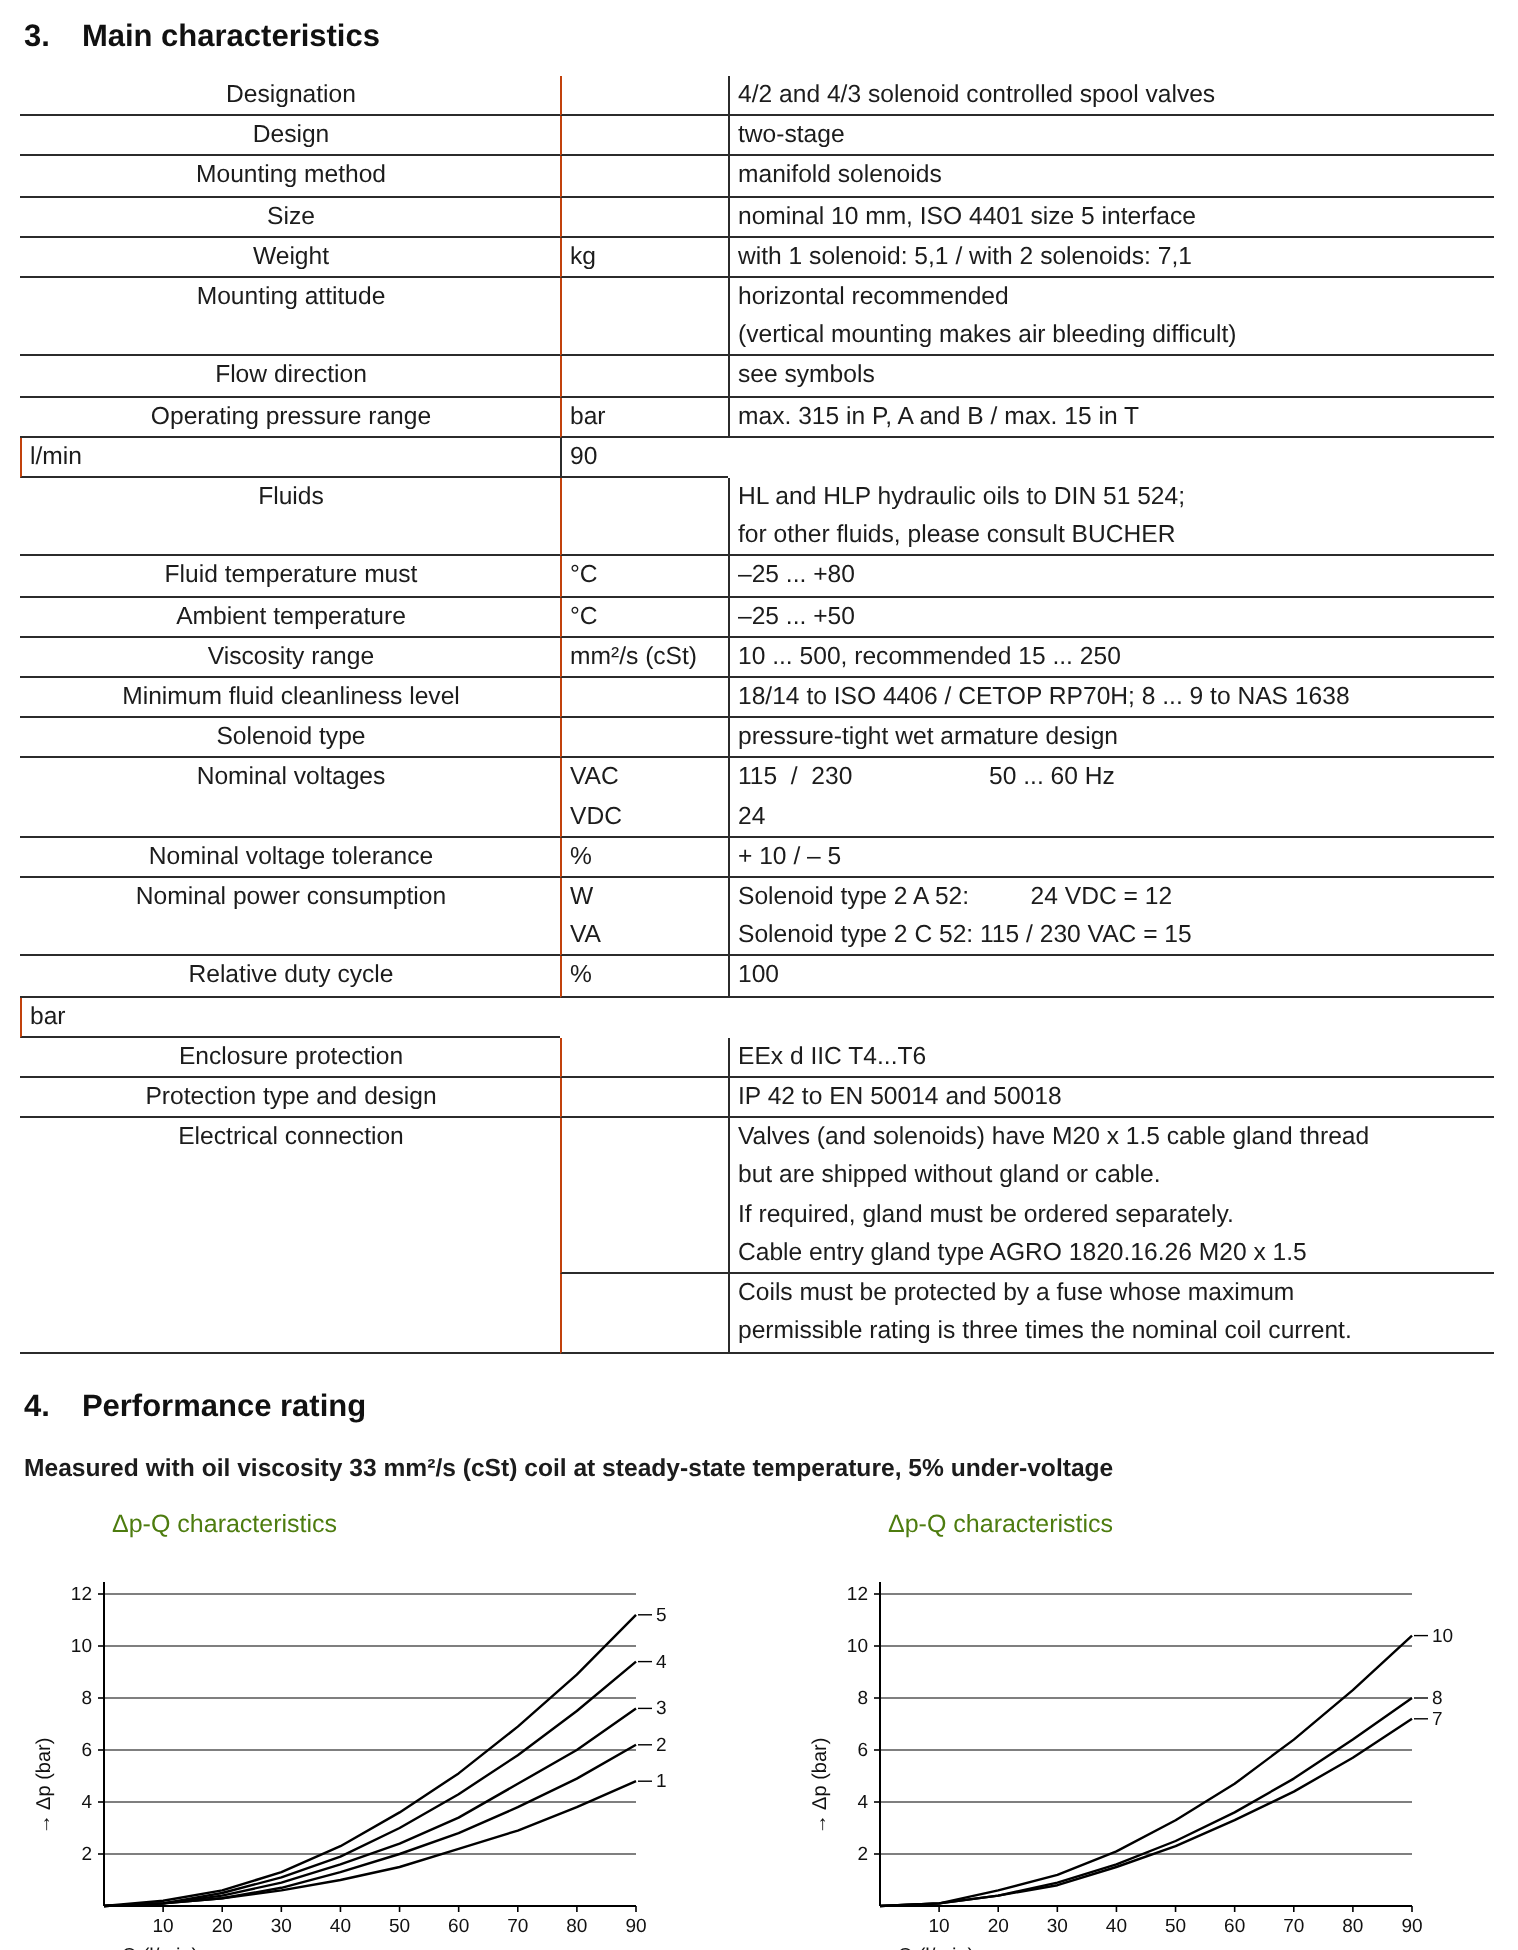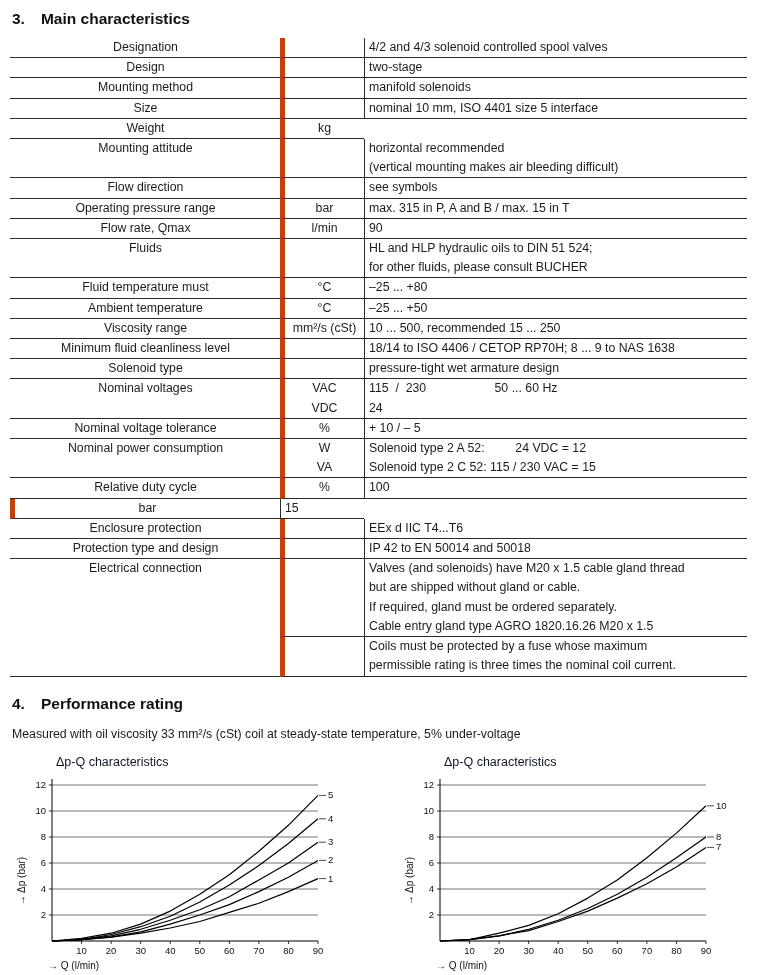--- a/index.html
+++ b/index.html
@@ -4,29 +4,29 @@
 <style>
   html,body{margin:0;padding:0;background:#ffffff;}
   body{font-family:"Liberation Sans", sans-serif; color:#1c1c1c;}
   .page{width:759px;height:975px;box-sizing:border-box;padding:6px 12px 0 10px;overflow:hidden;background:#fff;}
   h1.sec{font-size:15.5px;font-weight:bold;margin:4px 0 10px 2px;display:flex;gap:16px;color:#111;}
   
   .ctable{margin-top:10px;}
   .trow{display:grid;grid-template-columns:270px 84px 1fr;}
   .cell{border-bottom:1px solid #2b2b2b;padding:0 4px;font-size:12.3px;line-height:19.2px;}
   .c-des{padding-left:5px;text-align:center;}
-  .c-unit{border-left:5px solid #c2410c;text-align:center;}
+  .c-unit{border-left:1px solid #c2410c;text-align:left;}
   .c-val{border-left:1px solid #2b2b2b;padding-right:6px;}
   .c-val .vline{white-space:pre;}
   .nobb{border-bottom:none !important;}
   
-  .note{font-size:12.3px;margin:14px 0 4px 2px;}
+  .note{font-size:12.3px;margin:14px 0 4px 2px;font-weight:bold;}
   .charts{display:flex;gap:56px;margin-top:14px;margin-left:6px;}
   figure.chart{margin:0;padding:0;}
-  .chart-title{font-size:12.5px;margin:0 0 2px 40px;color:#0f172a;}
+  .chart-title{font-size:12.5px;margin:0 0 14px 40px;color:#4d7c0f;}
   svg text{font-family:"Liberation Sans", sans-serif;fill:#111;}
   svg .tick{font-size:9.5px;}
   svg .axl{font-size:10px;}
 </style>
 </head>
 <body>
 
 <div class="page">
 
   <h1 class="sec">
@@ -61,20 +61,23 @@
         <div class="cell c-unit"></div>
         <div class="cell c-val">
           <div class="vline">nominal 10 mm, ISO 4401 size 5 interface</div>
         </div>
       </div>
       <div class="trow">
         <div class="cell c-des">Weight</div>
         <div class="cell c-unit">
           <div>kg</div>
         </div>
+        <div class="cell c-val">
+          <div class="vline">with 1 solenoid: 5,1 / with 2 solenoids: 7,1</div>
+        </div>
       </div>
       <div class="trow">
         <div class="cell c-des">Mounting attitude</div>
         <div class="cell c-unit"></div>
         <div class="cell c-val">
           <div class="vline">horizontal recommended</div>
           <div class="vline">(vertical mounting makes air bleeding difficult)</div>
         </div>
       </div>
       <div class="trow">
@@ -87,21 +90,20 @@
       <div class="trow">
         <div class="cell c-des">Operating pressure range</div>
         <div class="cell c-unit">
           <div>bar</div>
         </div>
         <div class="cell c-val">
           <div class="vline">max. 315 in P, A and B / max. 15 in T</div>
         </div>
       </div>
       <div class="trow">
-        <div class="cell c-des">Flow rate, Qmax</div>
         <div class="cell c-unit">
           <div>l/min</div>
         </div>
         <div class="cell c-val">
           <div class="vline">90</div>
         </div>
       </div>
       <div class="trow">
         <div class="cell c-des">Fluids</div>
         <div class="cell c-unit"></div>
@@ -187,23 +189,20 @@
         <div class="cell c-unit">
           <div>%</div>
         </div>
         <div class="cell c-val">
           <div class="vline">100</div>
         </div>
       </div>
       <div class="trow">
         <div class="cell c-unit">
           <div>bar</div>
-        </div>
-        <div class="cell c-val">
-          <div class="vline">15</div>
         </div>
       </div>
       <div class="trow">
         <div class="cell c-des">Enclosure protection</div>
         <div class="cell c-unit"></div>
         <div class="cell c-val">
           <div class="vline">EEx d IIC T4...T6</div>
         </div>
       </div>
       <div class="trow">

